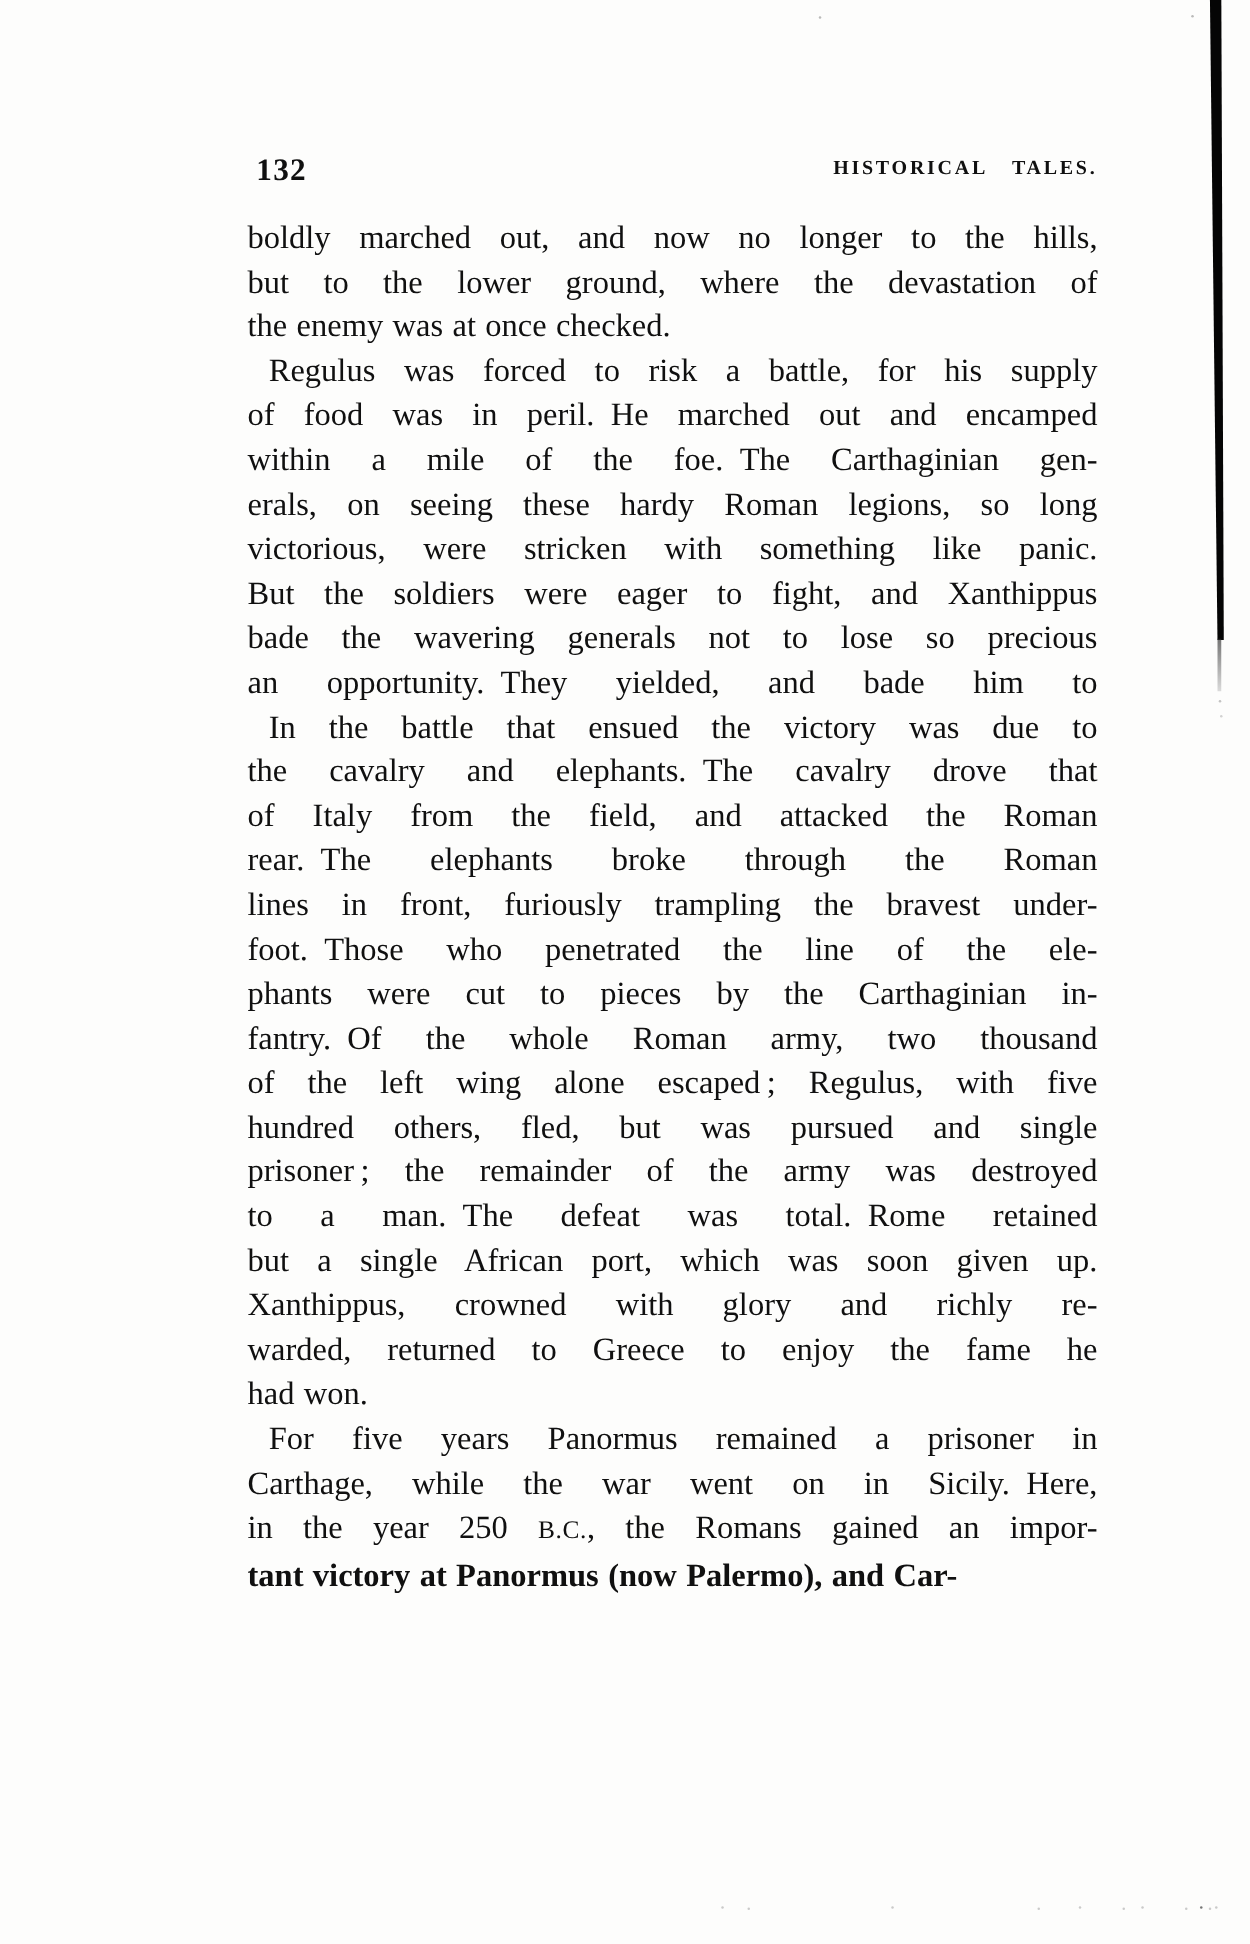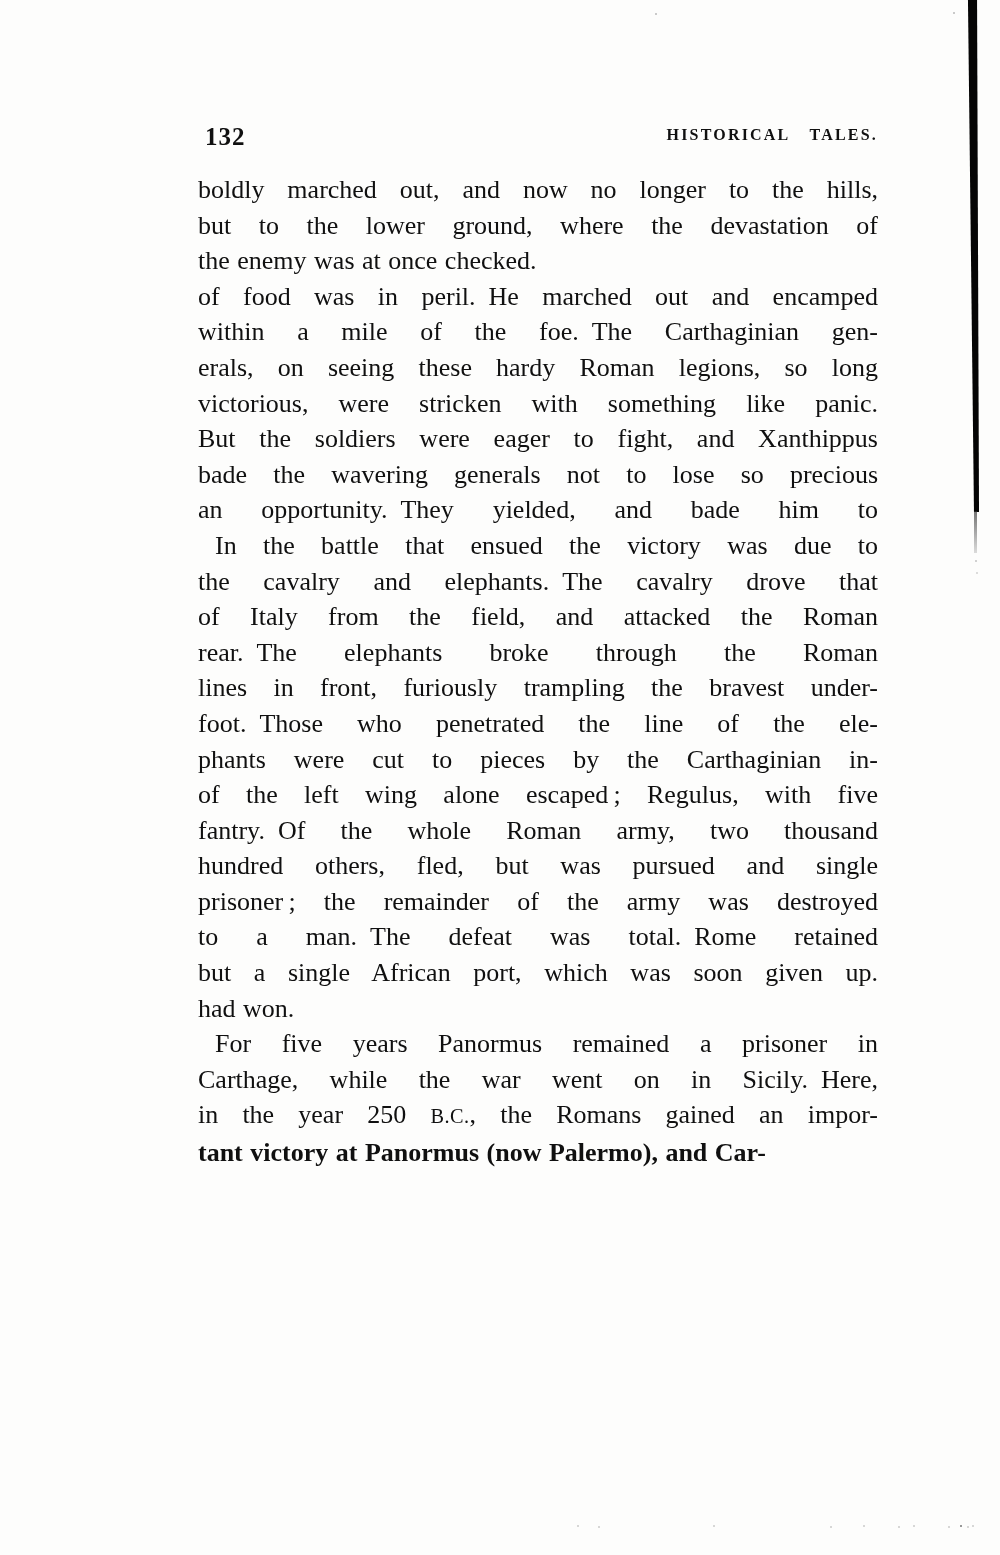--- a/index.html
+++ b/index.html
@@ -74,40 +74,43 @@
 
   <div class="header">
     <div class="page-num">132</div>
     <div class="running-title">HISTORICAL TALES.</div>
   </div>
 
   <div class="text-block">
       <div class="line">boldly marched out, and now no longer to the hills,</div>
       <div class="line">but to the lower ground, where the devastation of</div>
       <div class="line last">the enemy was at once checked.</div>
+      <div class="line indent">Regulus was forced to risk a battle, for his supply</div>
       <div class="line">of food was in peril. He marched out and encamped</div>
       <div class="line">within a mile of the foe. The Carthaginian gen-</div>
       <div class="line">erals, on seeing these hardy Roman legions, so long</div>
       <div class="line">victorious, were stricken with something like panic.</div>
       <div class="line">But the soldiers were eager to fight, and Xanthippus</div>
       <div class="line">bade the wavering generals not to lose so precious</div>
       <div class="line">an opportunity. They yielded, and bade him to</div>
       <div class="line indent">In the battle that ensued the victory was due to</div>
       <div class="line">the cavalry and elephants. The cavalry drove that</div>
       <div class="line">of Italy from the field, and attacked the Roman</div>
       <div class="line">rear. The elephants broke through the Roman</div>
       <div class="line">lines in front, furiously trampling the bravest under-</div>
       <div class="line">foot. Those who penetrated the line of the ele-</div>
       <div class="line">phants were cut to pieces by the Carthaginian in-</div>
+      <div class="line">fantry. Of the whole Roman army, two thousand</div>
       <div class="line">of the left wing alone escaped ; Regulus, with five</div>
-      <div class="line">fantry. Of the whole Roman army, two thousand</div>
       <div class="line">hundred others, fled, but was pursued and single</div>
       <div class="line">prisoner ; the remainder of the army was destroyed</div>
       <div class="line">to a man. The defeat was total. Rome retained</div>
       <div class="line">but a single African port, which was soon given up.</div>
+      <div class="line">Xanthippus, crowned with glory and richly re-</div>
+      <div class="line">warded, returned to Greece to enjoy the fame he</div>
       <div class="line last">had won.</div>
       <div class="line indent">For five years Panormus remained a prisoner in</div>
       <div class="line">Carthage, while the war went on in Sicily. Here,</div>
       <div class="line"><span>in the year 250 </span><span class="sc">B.C.</span><span>, the Romans gained an impor-</span></div>
       <div class="line last bold"><span>tant victory at Panormus (now Palermo), and Car-</span></div>
     </div>
 
   <div class="scan-bar"></div>
   <div class="scan-bar-tail"></div>
   <div id="speckles">

